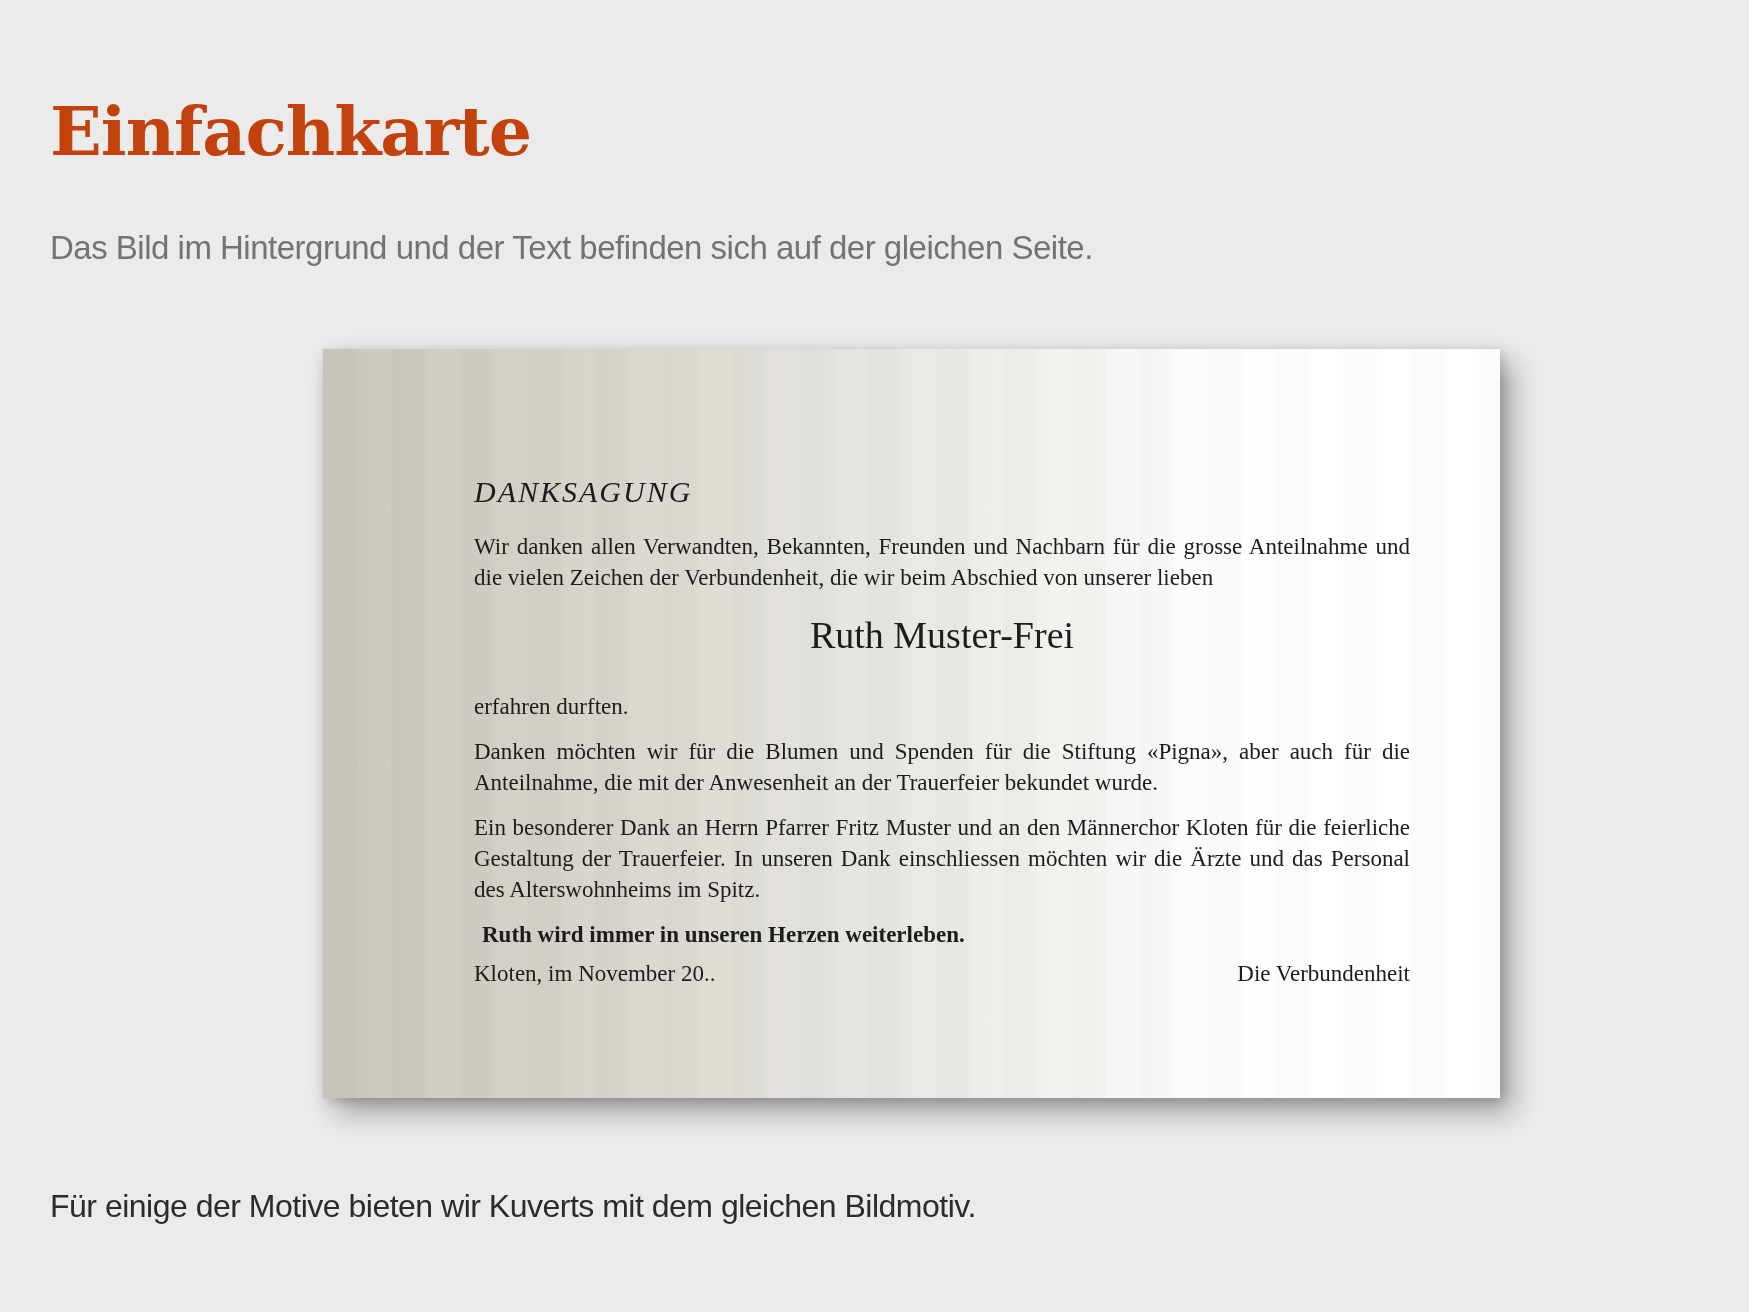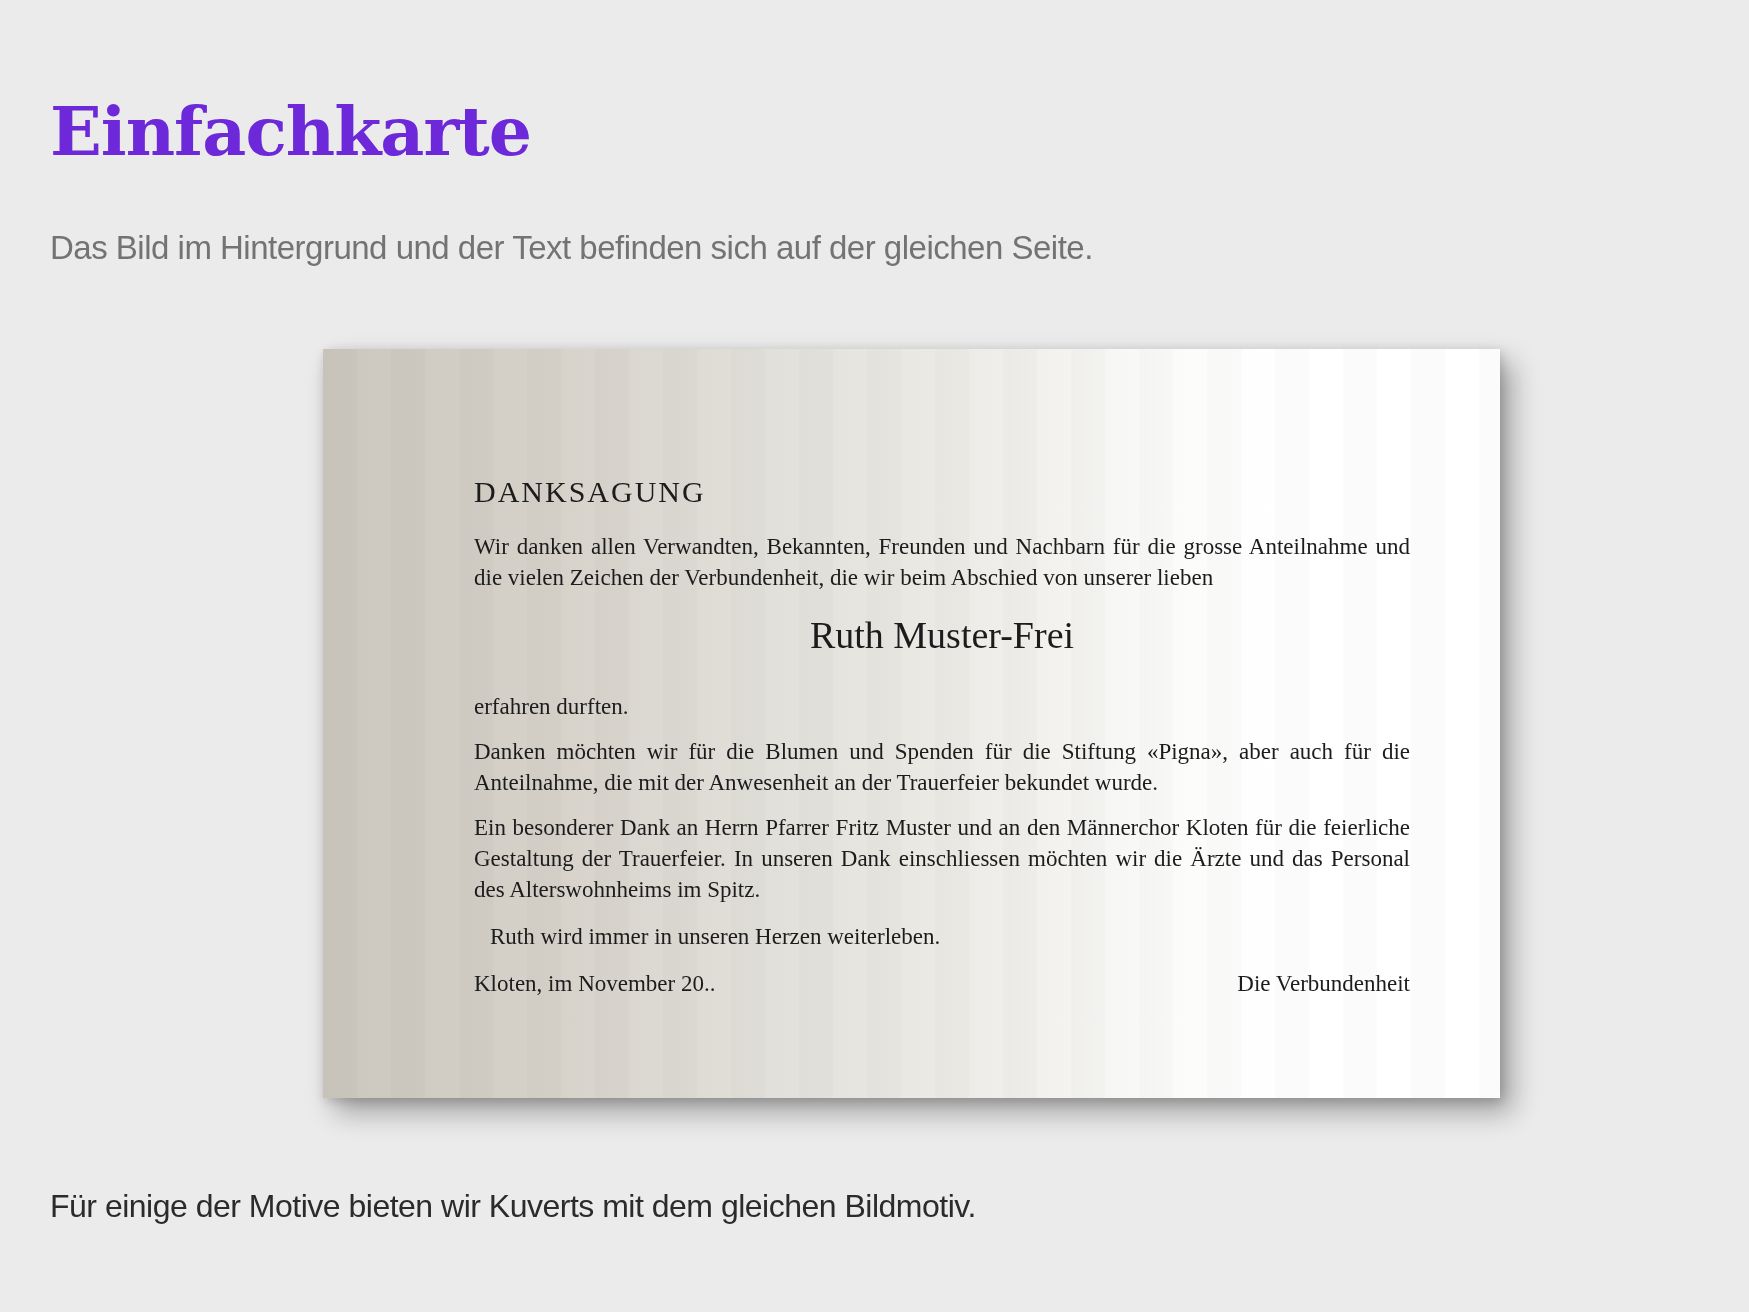--- a/index.html
+++ b/index.html
@@ -13,21 +13,21 @@
   }
 
   .page-title {
     position: absolute;
     left: 50px;
     top: 46px;
     font-family: "DejaVu Serif", serif;
     font-weight: bold;
     font-size: 68px;
     line-height: 1.15;
-    color: #6d28d9;
+    color: #c2410c;
     letter-spacing: -1px;
   }
 
   .page-subtitle {
     position: absolute;
     left: 50px;
     top: 194px;
     font-size: 33px;
     line-height: 1.25;
     color: #737373;
@@ -53,40 +53,41 @@
     font-family: "Liberation Serif", serif;
     color: #1c1c1c;
   }
 
   .card-heading {
     font-size: 30px;
     line-height: 1;
     letter-spacing: 2px;
     margin: 0 0 24px 0;
     font-weight: normal;
+    font-style: italic;
   }
 
   .card-text {
     font-size: 23px;
     line-height: 31px;
     text-align: justify;
     margin: 0;
   }
 
   .card-name {
     font-size: 38px;
     line-height: 44px;
     font-weight: normal;
     text-align: center;
     margin: 20px 0 34px 0;
   }
 
   .card-after-name { margin: 0 0 14px 0; text-align: left; }
   .card-para { margin: 0 0 14px 0; }
-  .card-closing { text-align: left; margin: 16px; }
+  .card-closing { text-align: left; margin: 8px; font-weight: bold; }
 
   .card-footer {
     display: flex;
     justify-content: space-between;
     font-size: 23px;
     line-height: 31px;
   }
 
   .page-footnote {
     position: absolute;

